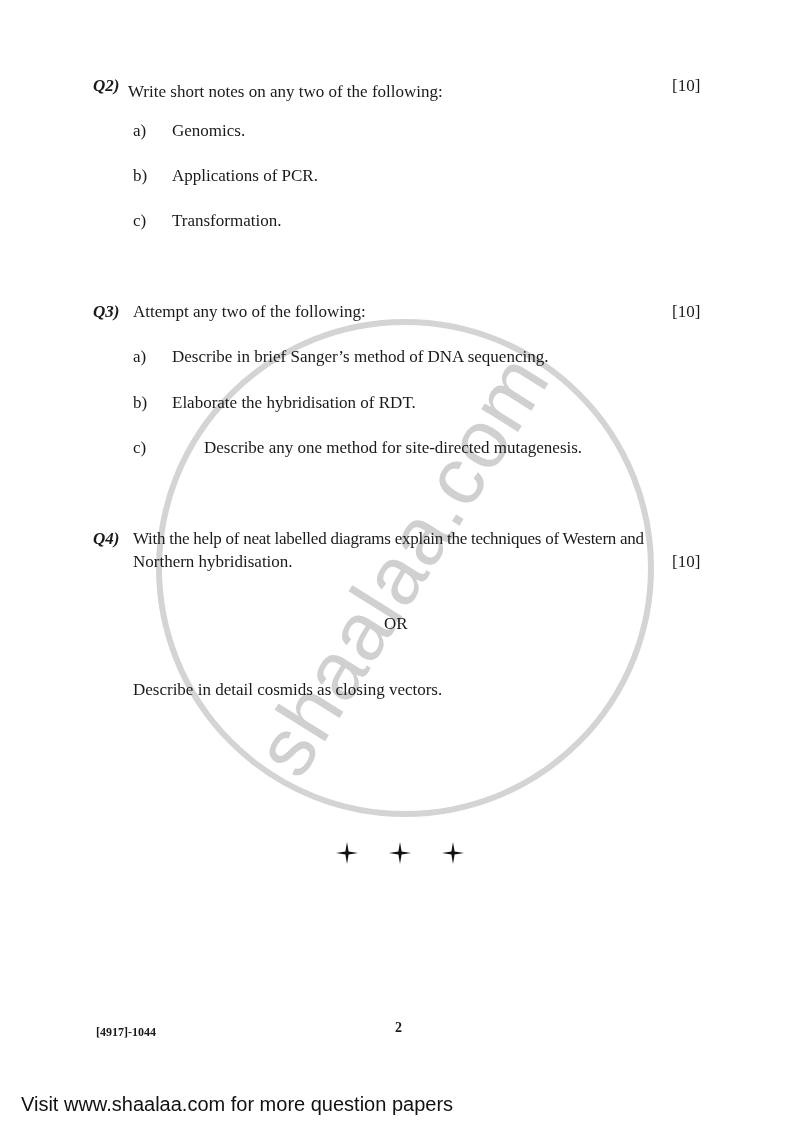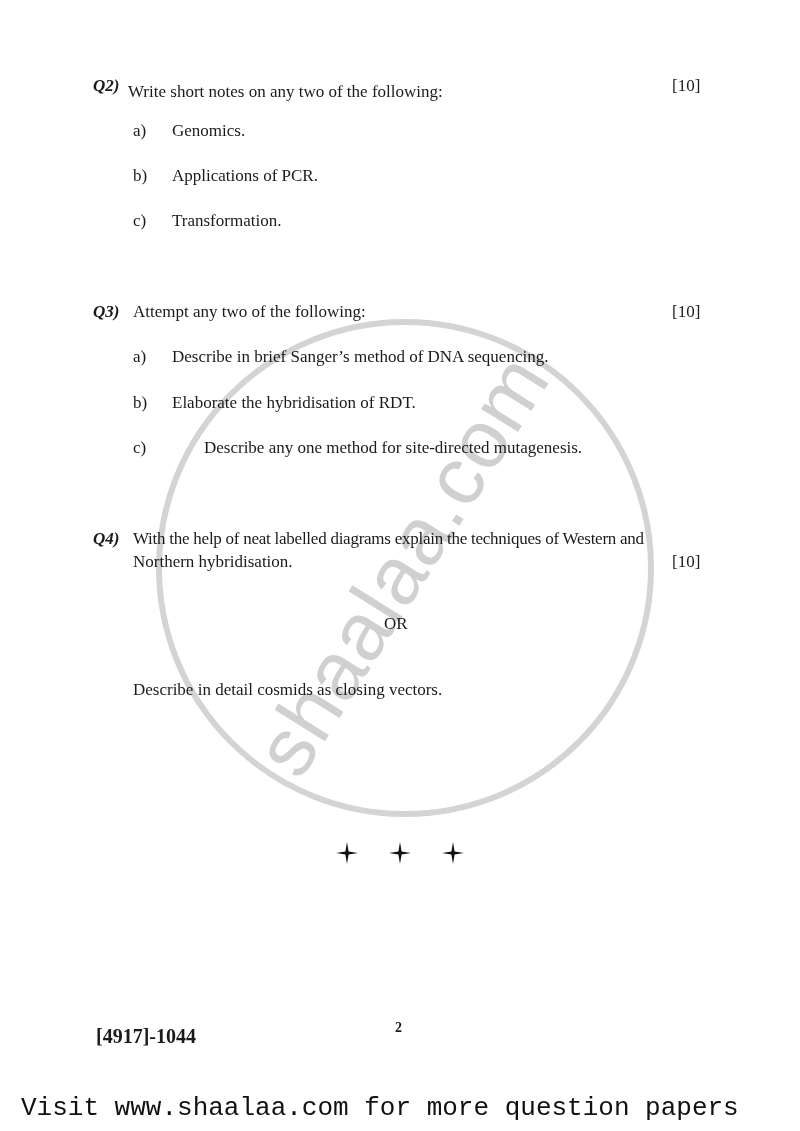--- a/index.html
+++ b/index.html
@@ -13,23 +13,23 @@
       border: 6px solid #d4d4d4; border-radius: 50%; z-index: 0;
     }
     .watermark-text {
       position: absolute; left: 402px; top: 565px; z-index: 0;
       font-family: "Liberation Sans", "DejaVu Sans", sans-serif;
       font-size: 82px; color: #d0d0d0; letter-spacing: 1px;
       transform: translate(-50%, -50%) rotate(-58deg); white-space: nowrap;
     }
     .content { position: relative; z-index: 1; }
     .star { position: absolute; width: 22px; height: 22px; }
-    .footer-code { font-family: "Liberation Serif", serif; font-weight: bold; font-size: 20px; }
+    .footer-code { font-family: "Liberation Serif", serif; font-weight: bold; font-size: 12px; }
     .page-num { font-family: "Liberation Serif", serif; font-weight: bold; font-size: 14px; }
-    .visit { font-family: Liberation Mono, monospace; font-size: 26px; color: #111; }
+    .visit { font-family: Liberation Sans, sans-serif; font-size: 20px; color: #111; }
   </style>
 </head>
 <body>
 
 <div class="watermark-ring"></div>
 <div class="watermark-text">shaalaa.com</div>
 
 <div class="content serif">
 
   <div>

